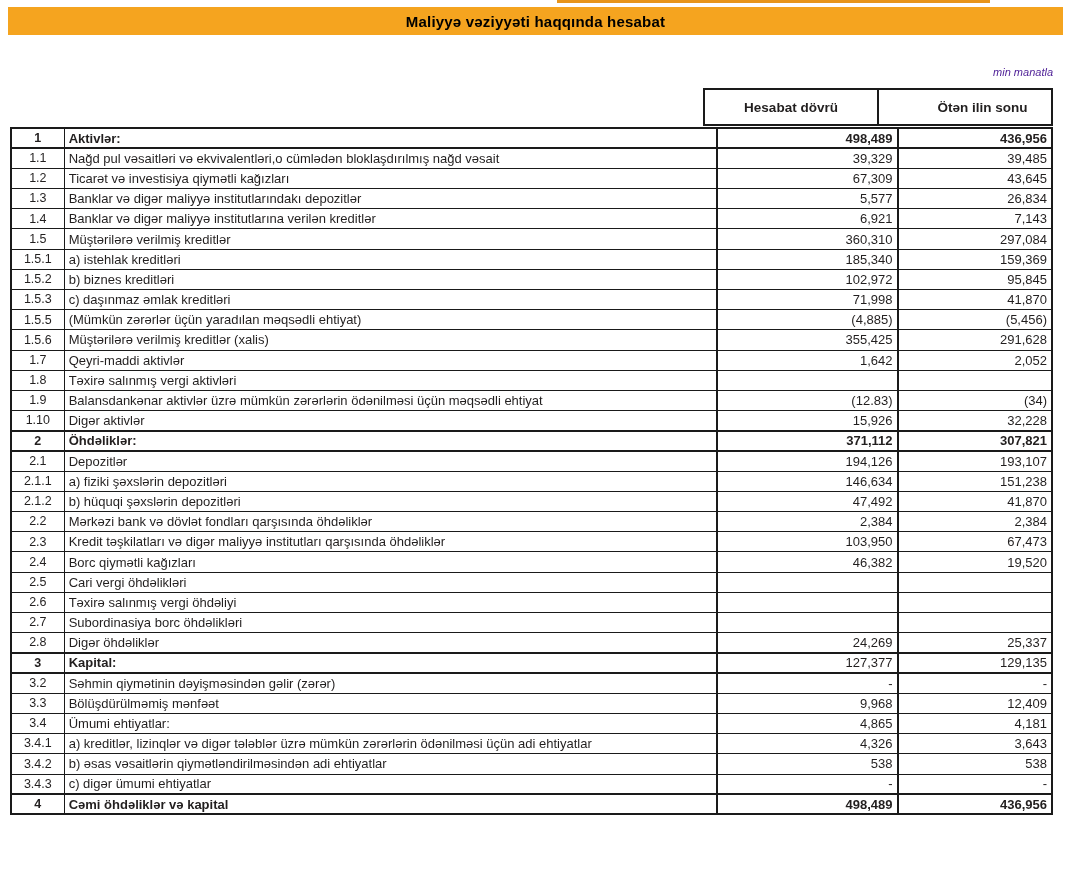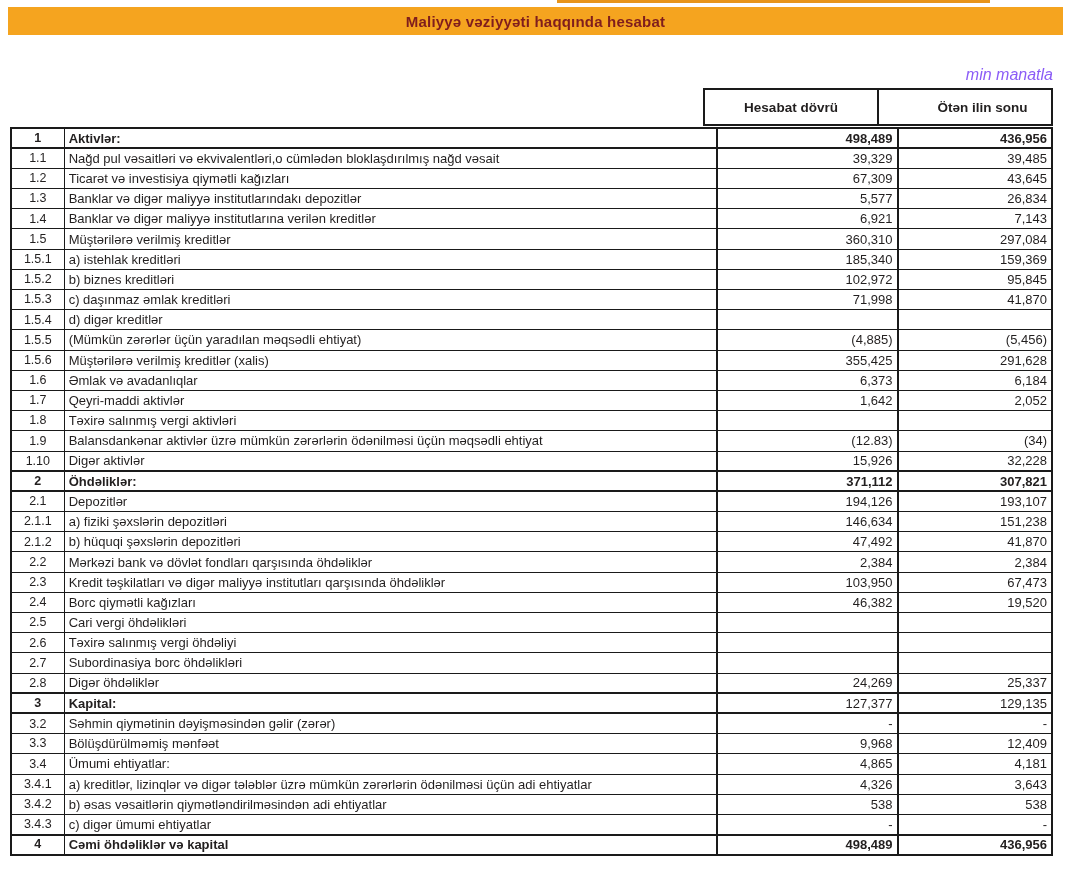--- a/index.html
+++ b/index.html
@@ -12,21 +12,21 @@
     position:absolute;left:557px;top:0;width:433px;height:3px;
     background:#e8951a;
   }
   .title-bar{
     position:absolute;left:8px;top:7px;width:1055px;height:28px;
     display:flex;align-items:center;justify-content:center;
     font-weight:bold;font-size:15px;letter-spacing:.2px;
   }
   .unit-note{
     position:absolute;right:18px;top:66px;
-    font-style:italic;font-size:16px;color:#8b5cf6;
+    font-style:italic;font-size:11px;color:#4c1d95;
   }
   .col-header-box{
     position:absolute;left:703px;top:88px;width:350px;height:38px;
     box-sizing:border-box;border:2px solid #1a1a1a;display:flex;gap:35px;
   }
   .col-header-cell{
     flex:1;display:flex;align-items:center;justify-content:center;
     font-weight:bold;font-size:13.5px;
   }
   .col-header-cell:first-child{border-right:2px solid #1a1a1a;flex:0 0 172px;}
@@ -48,21 +48,21 @@
   td.c-prev{width:151px;text-align:right;padding-right:8px;border-radius:7px;}
   tr.section td{border-top:2px solid #1a1a1a;border-bottom:2px solid #1a1a1a;}
   tr.section td.c-no, tr.section td.c-label{font-weight:bold;}
   tr.boldvals td.c-cur, tr.boldvals td.c-prev{font-weight:bold;}
 </style>
 </head>
 <body>
 
 <div class="top-strip"></div>
 
-<div class="title-bar" style="background: rgb(245, 164, 31); color: #7f1d1d;">
+<div class="title-bar" style="background: rgb(245, 164, 31); color: #000000;">
   <span>Maliyyə vəziyyəti haqqında hesabat</span>
 </div>
 
 <div class="unit-note">min manatla</div>
 
 <div class="col-header-box">
   <div class="col-header-cell">Hesabat dövrü</div>
   <div class="col-header-cell">Ötən ilin sonu</div>
 </div>
 
@@ -116,42 +116,30 @@
         <td class="c-cur">102,972</td>
         <td class="c-prev">95,845</td>
       </tr>
       <tr>
         <td class="c-no">1.5.3</td>
         <td class="c-label">c) daşınmaz əmlak kreditləri</td>
         <td class="c-cur">71,998</td>
         <td class="c-prev">41,870</td>
       </tr>
       <tr>
-        <td class="c-no">1.5.4</td>
-        <td class="c-label">d) digər kreditlər</td>
-        <td class="c-cur"></td>
-        <td class="c-prev"></td>
-      </tr>
-      <tr>
         <td class="c-no">1.5.5</td>
         <td class="c-label">(Mümkün zərərlər üçün yaradılan məqsədli ehtiyat)</td>
         <td class="c-cur">(4,885)</td>
         <td class="c-prev">(5,456)</td>
       </tr>
       <tr>
         <td class="c-no">1.5.6</td>
         <td class="c-label">Müştərilərə verilmiş kreditlər (xalis)</td>
         <td class="c-cur">355,425</td>
         <td class="c-prev">291,628</td>
-      </tr>
-      <tr>
-        <td class="c-no">1.6</td>
-        <td class="c-label">Əmlak və avadanlıqlar</td>
-        <td class="c-cur">6,373</td>
-        <td class="c-prev">6,184</td>
       </tr>
       <tr>
         <td class="c-no">1.7</td>
         <td class="c-label">Qeyri-maddi aktivlər</td>
         <td class="c-cur">1,642</td>
         <td class="c-prev">2,052</td>
       </tr>
       <tr>
         <td class="c-no">1.8</td>
         <td class="c-label">Təxirə salınmış vergi aktivləri</td>

